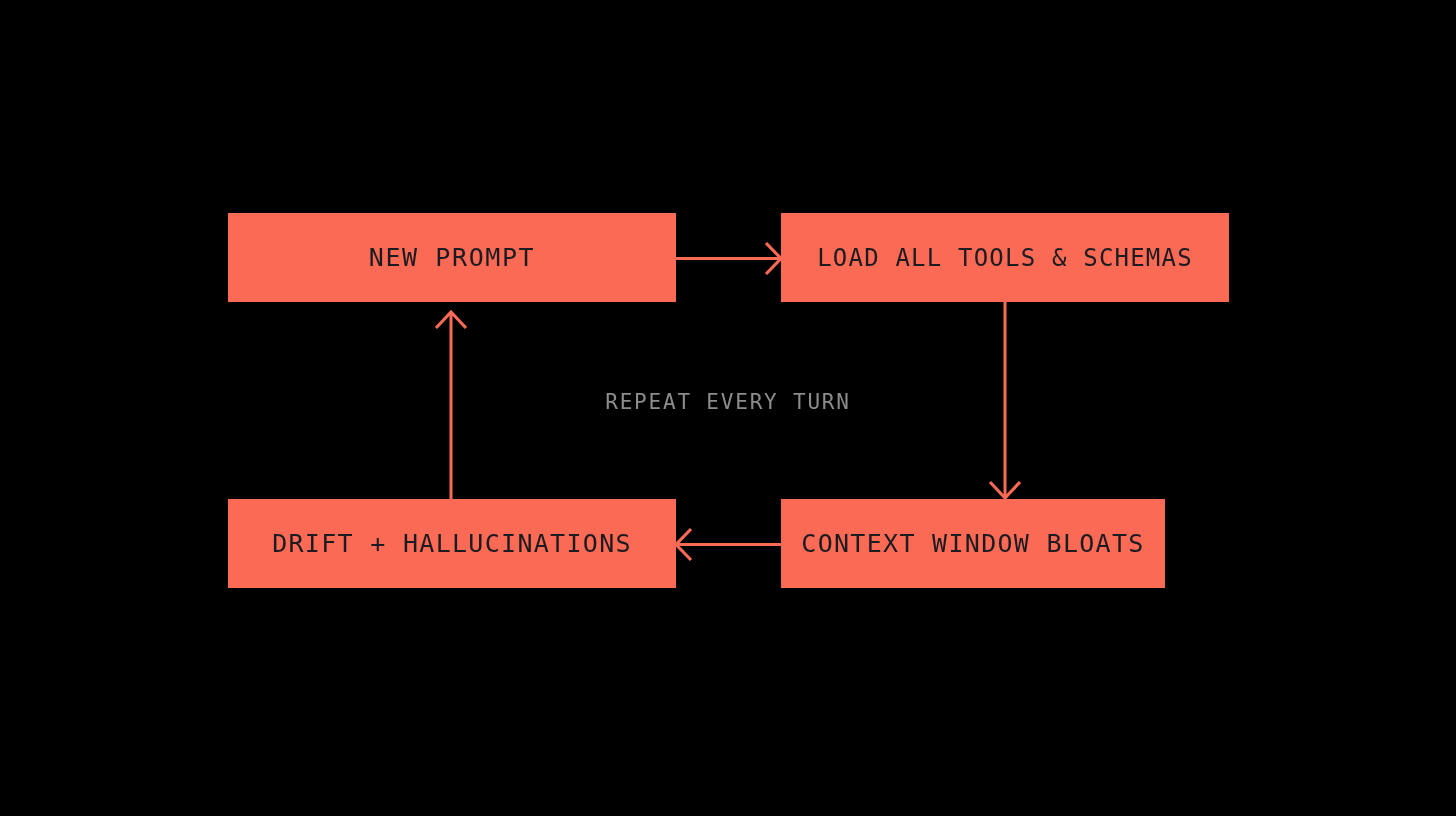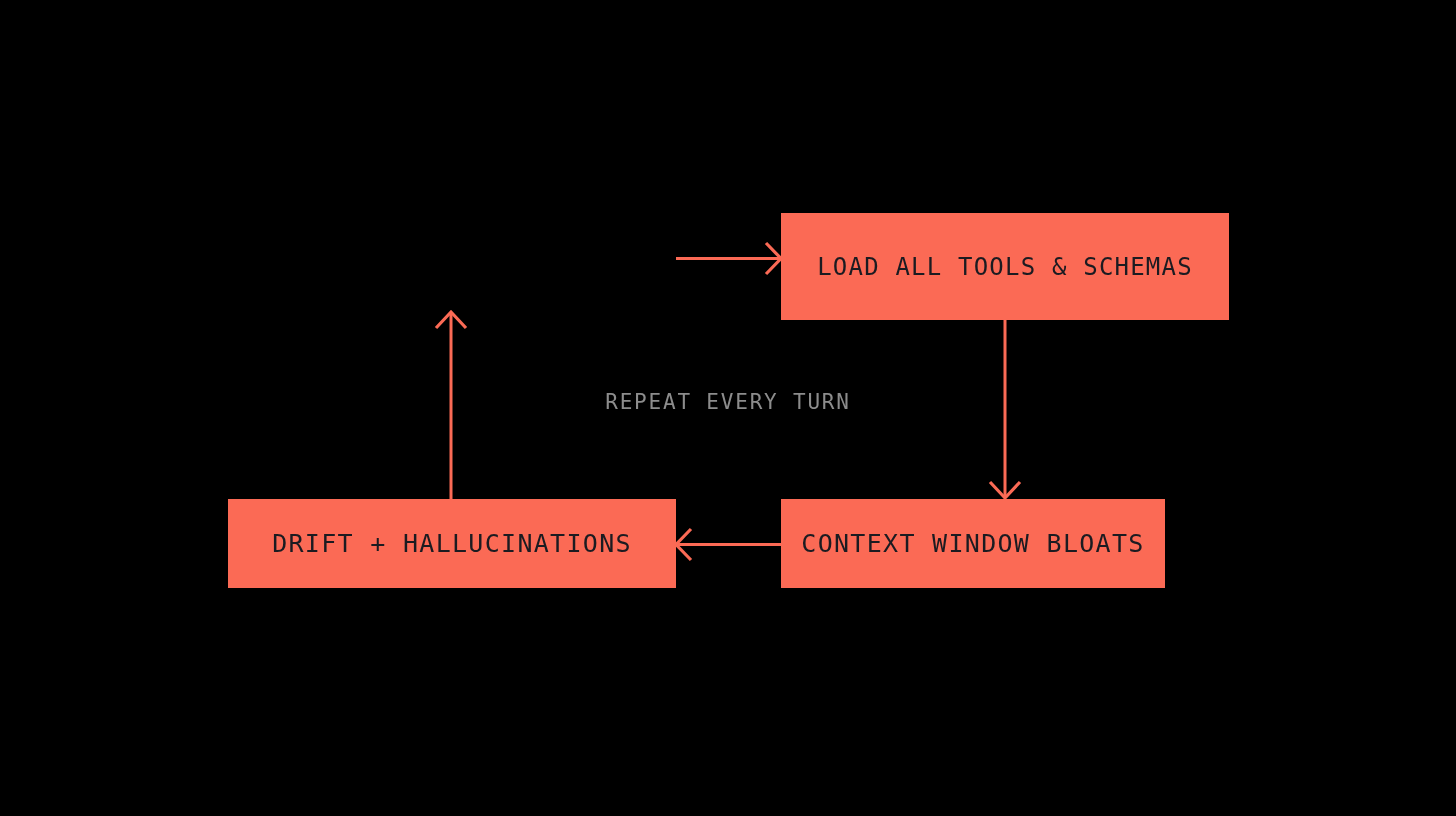--- a/index.html
+++ b/index.html
@@ -34,21 +34,21 @@
     color: #1b1b21;
     font-family: "DejaVu Sans Mono", monospace;
     font-size: 25px;
     font-weight: 400;
     letter-spacing: 1.6px;
     white-space: nowrap;
     line-height: 1;
   }
 
   #node-new-prompt        { left: 228px; top: 213px; width: 448px; height: 89px; }
-  #node-load-tools        { left: 781px; top: 213px; width: 448px; height: 107px; }
+  #node-load-tools        { left: 781px; top: 213px; width: 448px; height: 89px; }
   #node-drift             { left: 228px; top: 499px; width: 448px; height: 89px; }
   #node-context-bloat     { left: 781px; top: 499px; width: 384px; height: 89px; }
 
   #node-load-tools .node-label { font-size: 24px; letter-spacing: 1.2px; }
   #node-drift .node-label      { font-size: 25px; letter-spacing: 1.3px; }
   #node-context-bloat .node-label { font-size: 25px; letter-spacing: 1.3px; }
 
   
   #cycle-caption {
     position: absolute;
@@ -107,20 +107,23 @@
       <line class="arrow-line" x1="781" y1="544.5" x2="678" y2="544.5"></line>
       <polyline class="arrow-head" points="691,529 676,544.5 691,560"></polyline>
     </g>
 
     <g>
       <line class="arrow-line" x1="451" y1="499" x2="451" y2="313"></line>
       <polyline class="arrow-head" points="436,328 451,312 466,328"></polyline>
     </g>
   </svg>
 
+  <div class="node" id="node-new-prompt">
+    <span class="node-label">NEW PROMPT</span>
+  </div>
 
   <div class="node" id="node-load-tools">
     <span class="node-label">LOAD ALL TOOLS &amp; SCHEMAS</span>
   </div>
 
   <div class="node" id="node-drift">
     <span class="node-label">DRIFT + HALLUCINATIONS</span>
   </div>
 
   <div class="node" id="node-context-bloat">

